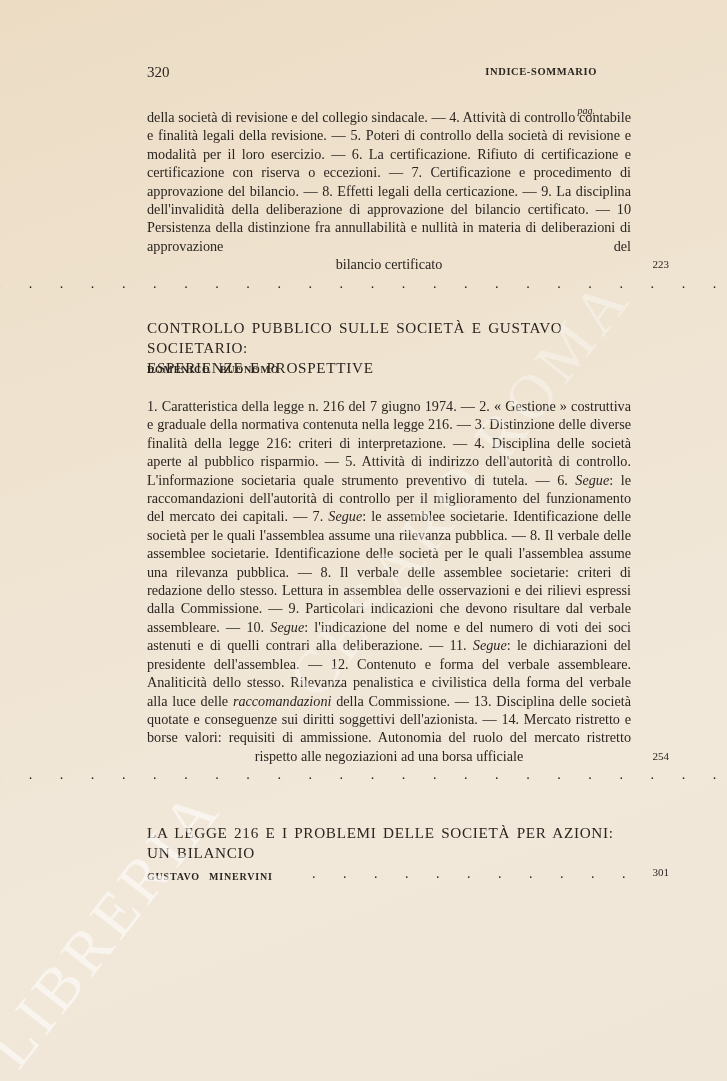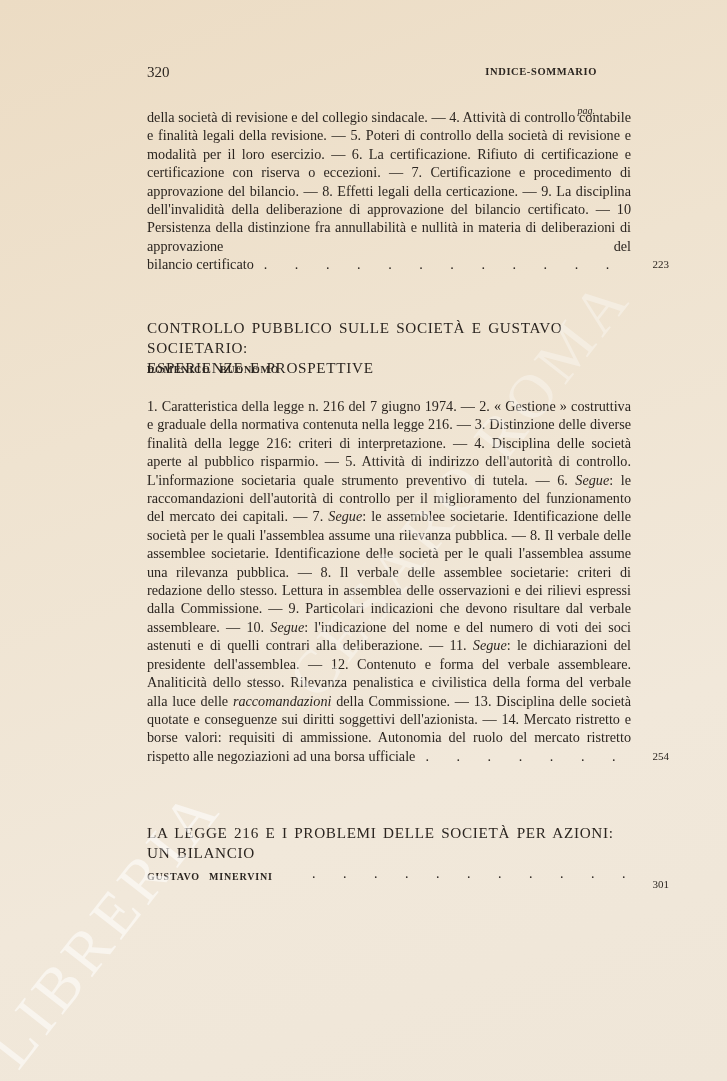--- a/index.html
+++ b/index.html
@@ -12,21 +12,21 @@
   .page { position: absolute; left: 0; top: 0; width: 655px; height: 1081px; }
   .running-head { position: absolute; top: 64px; left: 147px; right: 58px; height: 16px; }
   .page-num { position: absolute; left: 0; top: 0; font-size: 15px; }
   .section-title { position: absolute; right: 0; top: 2px; font-size: 10.5px; font-weight: bold; letter-spacing: 0.6px; }
   .pag-label { position: absolute; top: 105px; right: 60px; font-size: 10px; font-style: italic; }
   .entry-body {
     position: absolute; left: 147px; width: 484px;
     font-size: 14.2px; line-height: 18.4px; text-align: justify; hyphens: none;
   }
   .entry-body p { margin: 0; }
-  .last-line { display: flex; align-items: center; width: 484px; }
+  .last-line { display: flex; align-items: center; width: 484px; flex-direction: column; }
   .last-line .txt { white-space: nowrap; }
   .leader { flex: 1; overflow: hidden; white-space: nowrap; letter-spacing: 12px; padding-left: 10px; text-align: right; }
   .pnum { position: absolute; right: -38px; font-size: 11px; }
   .article-title {
     position: absolute; left: 147px; width: 500px;
     font-size: 15.2px; line-height: 20px; letter-spacing: 0.7px; word-spacing: 2px;
   }
   .author {
     position: absolute; left: 147px; font-size: 10px; font-weight: bold; letter-spacing: 0.8px; word-spacing: 6px; text-align: right;
   }
@@ -74,18 +74,18 @@
     </div>
   </div>
 
   <div class="article-title" style="top:823px;">
     <div>LA LEGGE 216 E I PROBLEMI DELLE SOCIETÀ PER AZIONI:</div>
     <div>UN BILANCIO</div>
   </div>
   <div class="author-row" style="top:866px;">
     <span class="author">GUSTAVO MINERVINI</span>
     <span class="leader2">. . . . . . . . . . . . . . . . . . . . . . . . . .</span>
-    <span class="pnum" style="top:0;margin-top:12px;">301</span>
+    <span class="pnum" style="top:0;">301</span>
   </div>
 
   <div class="watermark" style="left:30px; top:1010px; transform: rotate(-52deg);">LIBRERIA</div>
   <div class="watermark" style="left:330px; top:640px; transform: rotate(-52deg); color: rgba(255,255,255,0.35);">CESARO ROMA</div>
 </div>
 
 </body></html>

